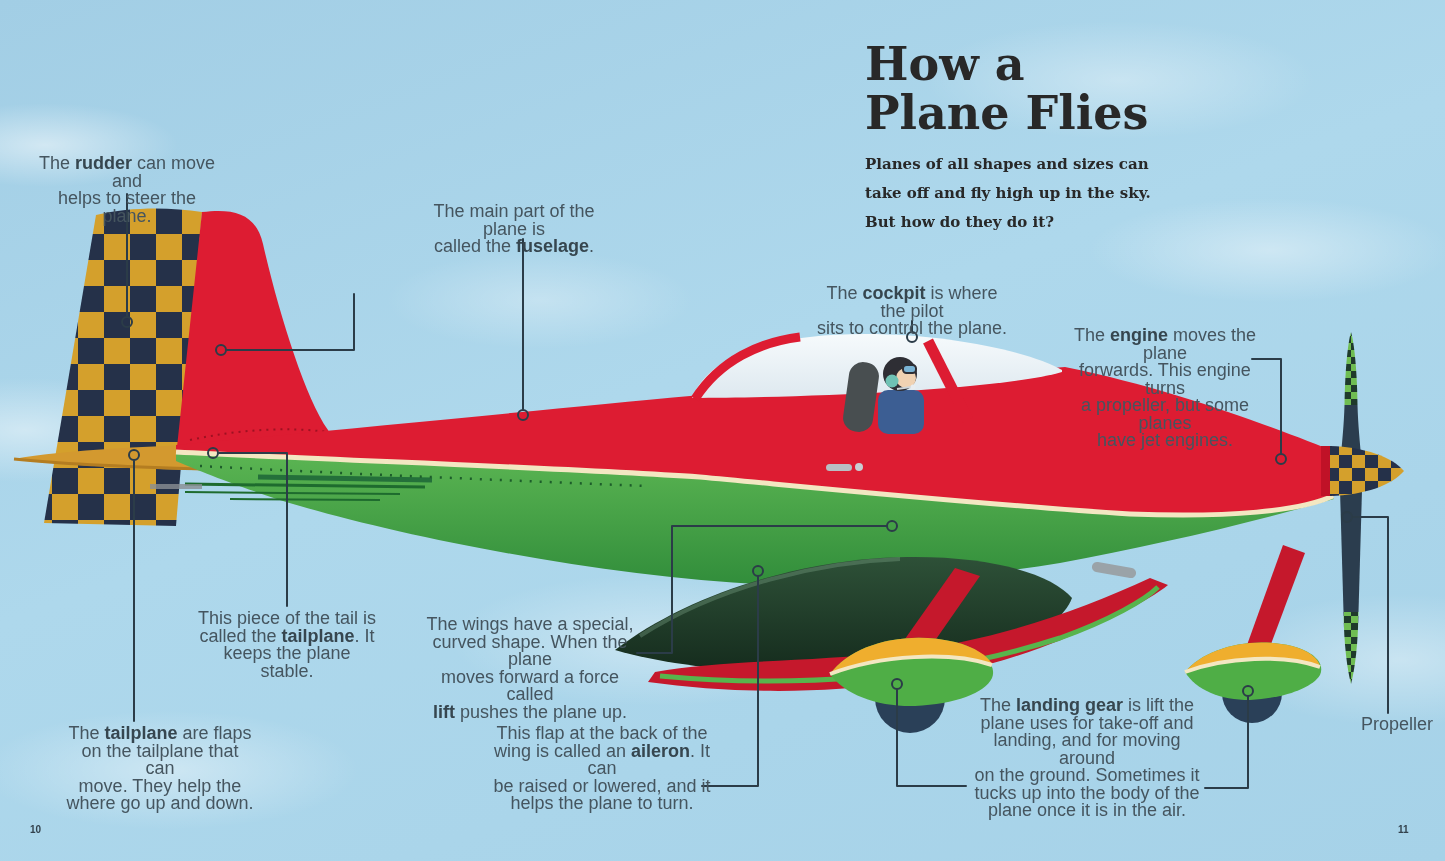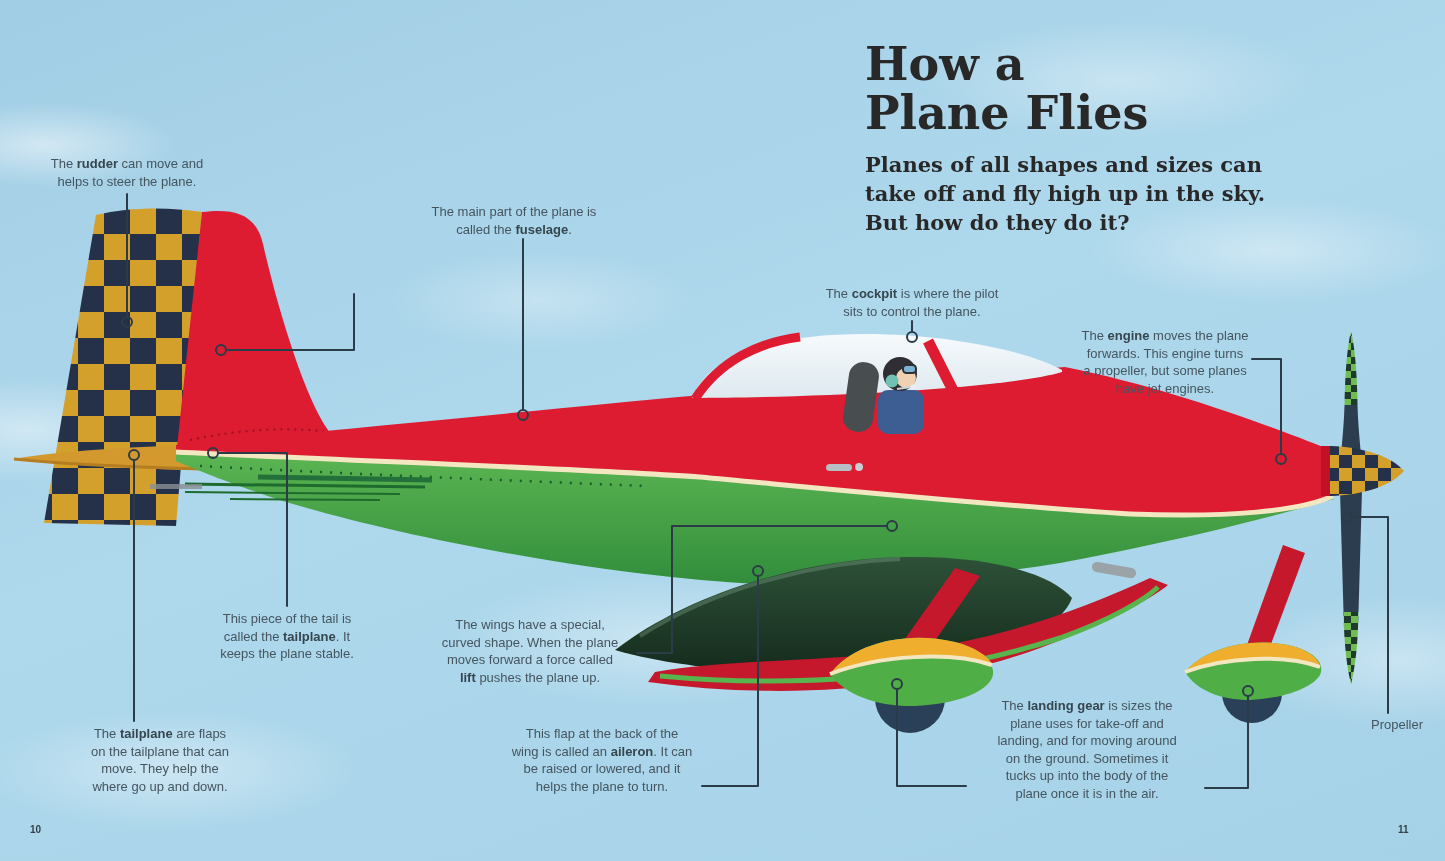--- a/index.html
+++ b/index.html
@@ -12,23 +12,23 @@
       radial-gradient(ellipse 300px 95px at 660px 640px, rgba(255,255,255,.38), transparent 70%),
       radial-gradient(ellipse 260px 75px at 1270px 250px, rgba(255,255,255,.40), transparent 70%),
       radial-gradient(ellipse 280px 85px at 1120px 80px, rgba(255,255,255,.35), transparent 70%),
       radial-gradient(ellipse 250px 95px at 1400px 660px, rgba(255,255,255,.38), transparent 70%),
       radial-gradient(ellipse 220px 70px at 540px 300px, rgba(255,255,255,.30), transparent 70%),
       linear-gradient(160deg,#a2cee5 0%,#aed8ec 45%,#a6d2e8 100%);
   }
   .art{position:absolute;left:0;top:0;width:1445px;height:861px;}
   .title{position:absolute;left:865px;top:40px;width:440px;text-align:left;color:var(--ink,#282828);}
   .title .t1,.title .t2{font-family:"DejaVu Serif",serif;font-weight:700;font-size:46px;line-height:49px;letter-spacing:0px;}
-  .intro{margin:12px 0 0 0;font-family:"DejaVu Serif",serif;font-weight:700;font-size:21px;line-height:29px;color:var(--ink,#282828);}
+  .intro{margin:12px 0 0 0;font-family:"DejaVu Serif",serif;font-weight:700;font-size:15px;line-height:29px;color:var(--ink,#282828);}
   .intro span{display:block;}
-  .callout{position:absolute;text-align:center;font-size:13px;line-height:17.5px;color:var(--callout-text,#45555f);}
+  .callout{position:absolute;text-align:center;font-size:18px;line-height:17.5px;color:var(--callout-text,#45555f);}
   .callout b{font-weight:700;color:var(--callout-bold,#36464f);}
   .pagenum{position:absolute;font-size:10px;font-weight:700;color:var(--pagenum,#33424d);}
 </style>
 </head>
 <body>
 
 <div class="page">
 
   <svg class="art" viewBox="0 0 1445 861" aria-hidden="true">
     <defs>
@@ -215,21 +215,21 @@
       <div><span>move. They help the</span></div>
       <div><span>where go up and down.</span></div>
     </div>
   <div class="callout" style="left:492px;top:725px;width:220px">
       <div><span>This flap at the back of the</span></div>
       <div><span>wing is called an </span><b>aileron</b><span>. It can</span></div>
       <div><span>be raised or lowered, and it</span></div>
       <div><span>helps the plane to turn.</span></div>
     </div>
   <div class="callout" style="left:967px;top:697px;width:240px">
-      <div><span>The </span><b>landing gear</b><span> is sizes the</span></div>
+      <div><span>The </span><b>landing gear</b><span> is lift the</span></div>
       <div><span>plane uses for take-off and</span></div>
       <div><span>landing, and for moving around</span></div>
       <div><span>on the ground. Sometimes it</span></div>
       <div><span>tucks up into the body of the</span></div>
       <div><span>plane once it is in the air.</span></div>
     </div>
   <div class="callout" style="left:1342px;top:716px;width:110px">
       <div><span>Propeller</span></div>
     </div>
 

